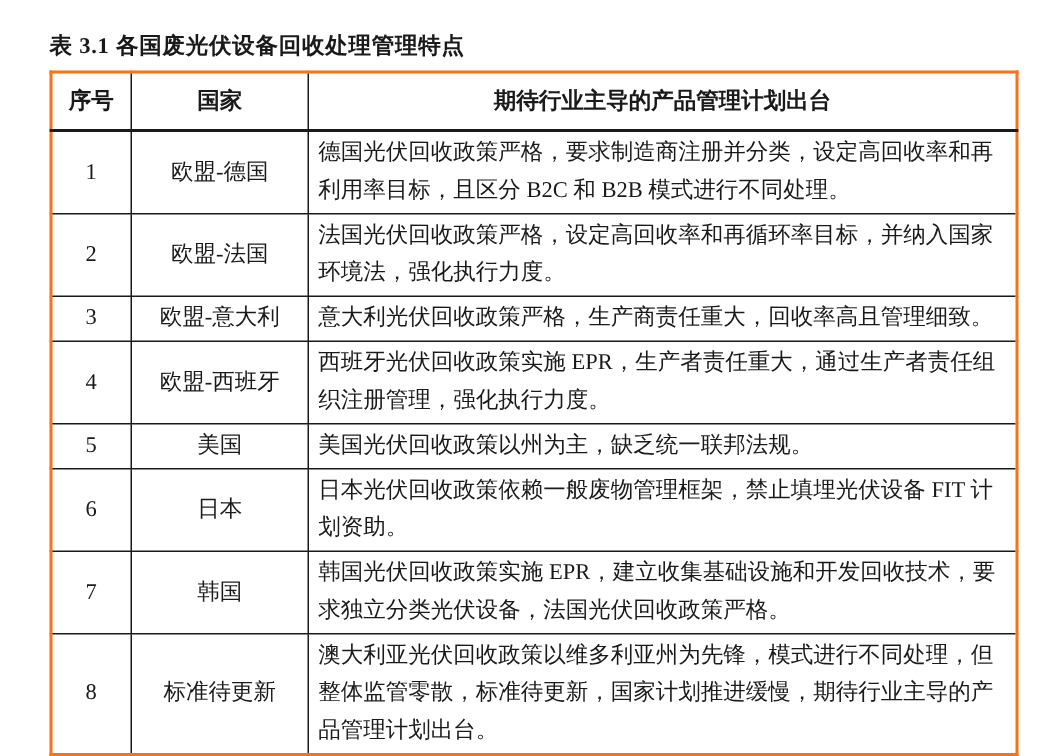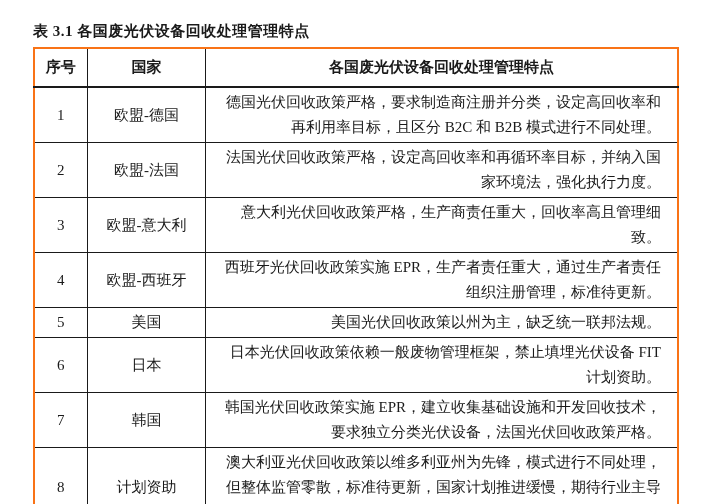--- a/index.html
+++ b/index.html
@@ -50,43 +50,43 @@
     line-height: 25px;
     padding: 2px 0;
   }
   .col-no    { width: 52px; }
   .col-country { width: 116px; }
   .col-desc  { width: 462px; }
   td.cell-no, td.cell-country {
     text-align: center;
   }
   td.cell-desc {
-    text-align: right;
-    padding: 2px 16px 2px 6px;
+    text-align: left;
+    padding: 2px 5px 2px 6px;
     margin-top: 46px;
   }
 </style>
 </head>
 <body>
 
 <div class="doc">
 
   <div class="table-title">表 3.1 各国废光伏设备回收处理管理特点</div>
 
   <table class="recycle-table">
     <colgroup>
       <col class="col-no">
       <col class="col-country">
       <col class="col-desc">
     </colgroup>
     <thead>
       <tr>
         <th>序号</th>
         <th>国家</th>
-        <th>各国废光伏设备回收处理管理特点</th>
+        <th>期待行业主导的产品管理计划出台</th>
       </tr>
     </thead>
     <tbody>
       <tr>
         <td class="cell-no">1</td>
         <td class="cell-country">欧盟-德国</td>
         <td class="cell-desc">德国光伏回收政策严格，要求制造商注册并分类，设定高回收率和再利用率目标，且区分 B2C 和 B2B 模式进行不同处理。</td>
       </tr>
       <tr>
         <td class="cell-no">2</td>
@@ -94,38 +94,38 @@
         <td class="cell-desc">法国光伏回收政策严格，设定高回收率和再循环率目标，并纳入国家环境法，强化执行力度。</td>
       </tr>
       <tr>
         <td class="cell-no">3</td>
         <td class="cell-country">欧盟-意大利</td>
         <td class="cell-desc">意大利光伏回收政策严格，生产商责任重大，回收率高且管理细致。</td>
       </tr>
       <tr>
         <td class="cell-no">4</td>
         <td class="cell-country">欧盟-西班牙</td>
-        <td class="cell-desc">西班牙光伏回收政策实施 EPR，生产者责任重大，通过生产者责任组织注册管理，标准待更新。</td>
+        <td class="cell-desc">西班牙光伏回收政策实施 EPR，生产者责任重大，通过生产者责任组织注册管理，强化执行力度。</td>
       </tr>
       <tr>
         <td class="cell-no">5</td>
         <td class="cell-country">美国</td>
         <td class="cell-desc">美国光伏回收政策以州为主，缺乏统一联邦法规。</td>
       </tr>
       <tr>
         <td class="cell-no">6</td>
         <td class="cell-country">日本</td>
         <td class="cell-desc">日本光伏回收政策依赖一般废物管理框架，禁止填埋光伏设备 FIT 计划资助。</td>
       </tr>
       <tr>
         <td class="cell-no">7</td>
         <td class="cell-country">韩国</td>
         <td class="cell-desc">韩国光伏回收政策实施 EPR，建立收集基础设施和开发回收技术，要求独立分类光伏设备，法国光伏回收政策严格。</td>
       </tr>
       <tr>
         <td class="cell-no">8</td>
-        <td class="cell-country">计划资助</td>
+        <td class="cell-country">标准待更新</td>
         <td class="cell-desc">澳大利亚光伏回收政策以维多利亚州为先锋，模式进行不同处理，但整体监管零散，标准待更新，国家计划推进缓慢，期待行业主导的产品管理计划出台。</td>
       </tr>
     </tbody>
   </table>
 
 </div>
 
 </body></html>

